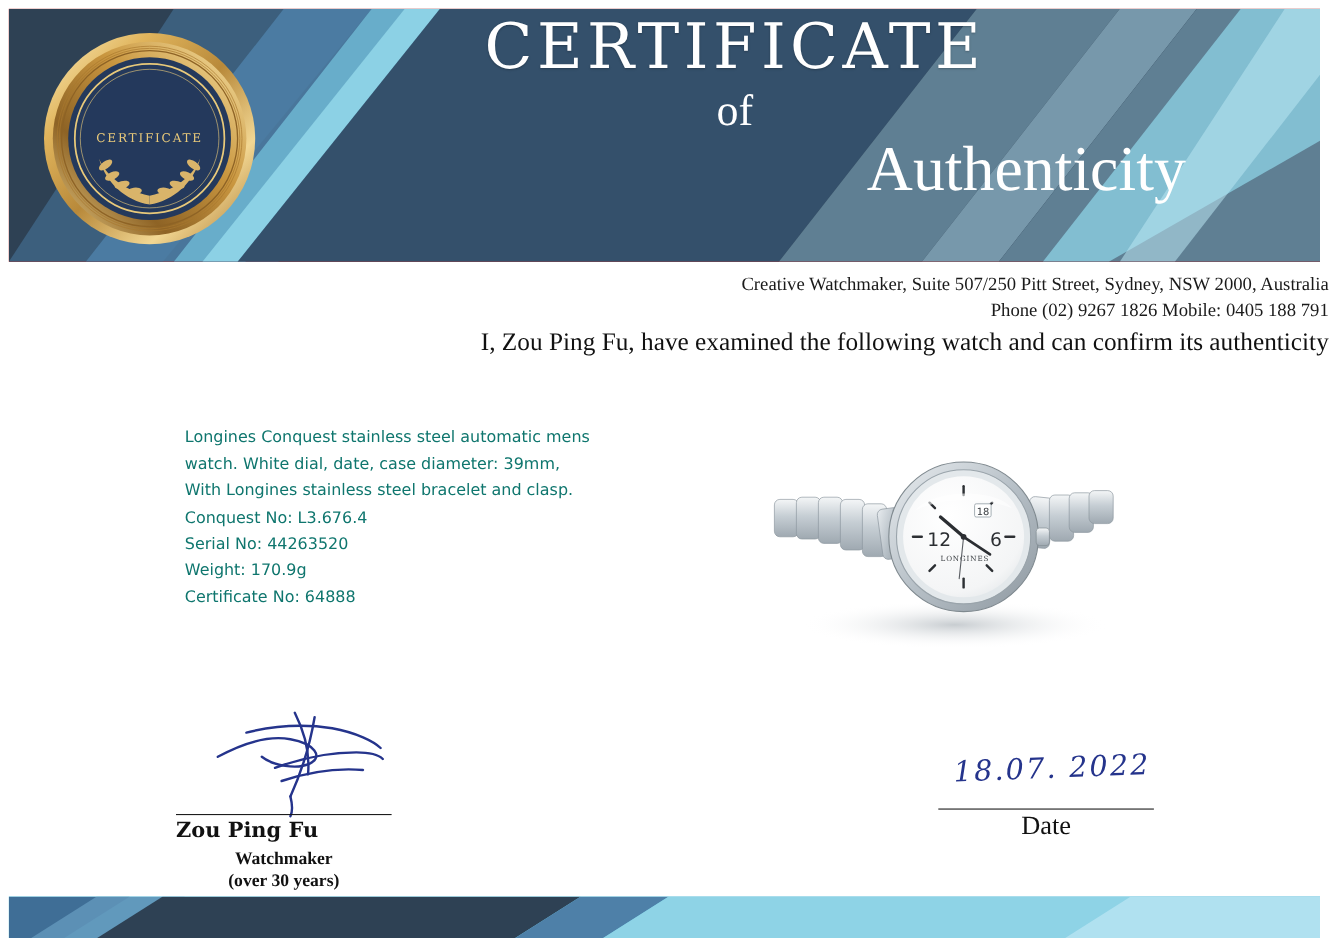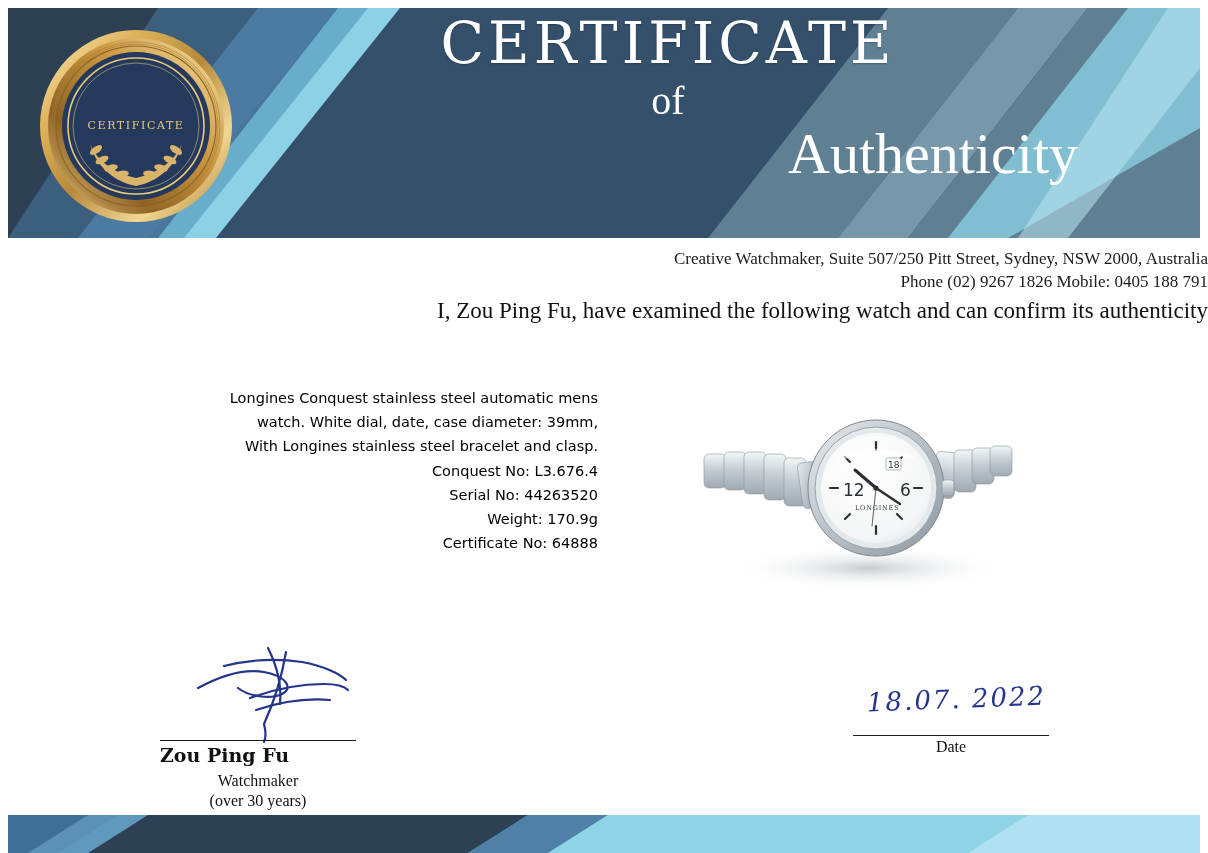--- a/index.html
+++ b/index.html
@@ -109,22 +109,21 @@
   }
 
   .details {
     position: absolute;
     left: 168px;
     top: 386px;
     width: 430px;
     font-family: "DejaVu Sans", sans-serif;
     font-size: 14.5px;
     line-height: 24.2px;
-    color: #000000;
-    text-align: right;
+    color: #0f766e;
   }
   .details div { white-space: nowrap; }
 
   
   .watch {
     position: absolute;
     left: 700px;
     top: 400px;
     width: 340px;
     height: 210px;
@@ -158,20 +157,21 @@
   }
   .sig-role {
     position: absolute;
     left: 0;
     top: 131px;
     width: 196px;
     text-align: center;
     font-size: 16px;
     color: #111;
     line-height: 1.25;
+    font-weight: bold;
   }
 
   .date-area {
     position: absolute;
     left: 853px;
     top: 690px;
     width: 200px;
     height: 90px;
   }
   .date-hand {
@@ -193,21 +193,21 @@
     top: 45px;
     width: 196px;
     border-top: 1.6px solid #1c1c1c;
   }
   .date-label {
     position: absolute;
     left: 0;
     top: 48px;
     width: 196px;
     text-align: center;
-    font-size: 16px;
+    font-size: 24px;
     color: #111;
   }
 
   
   .footer-band {
     position: absolute;
     left: 8px;
     top: 815px;
     width: 1192px;
     height: 38px;

